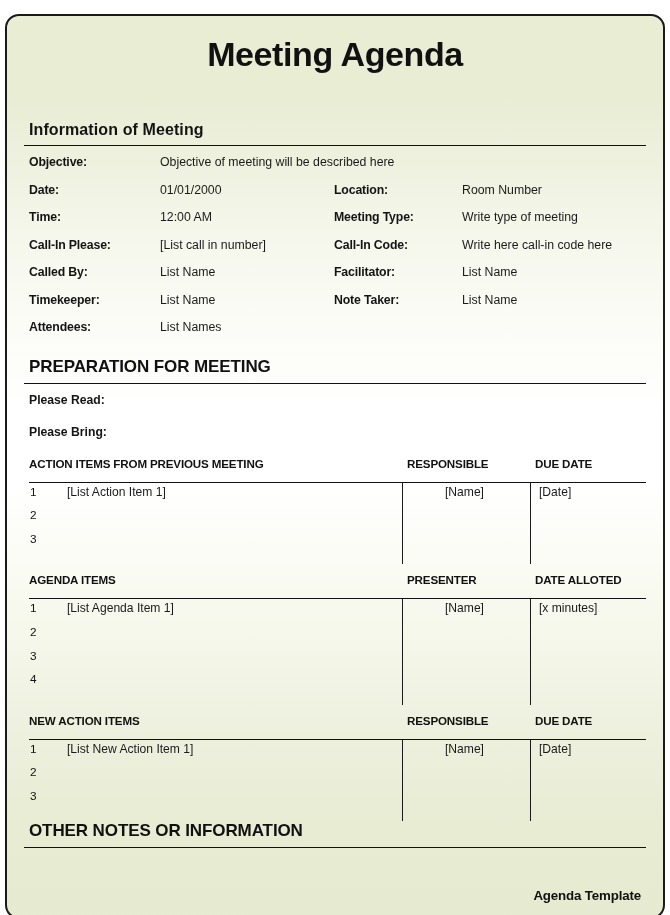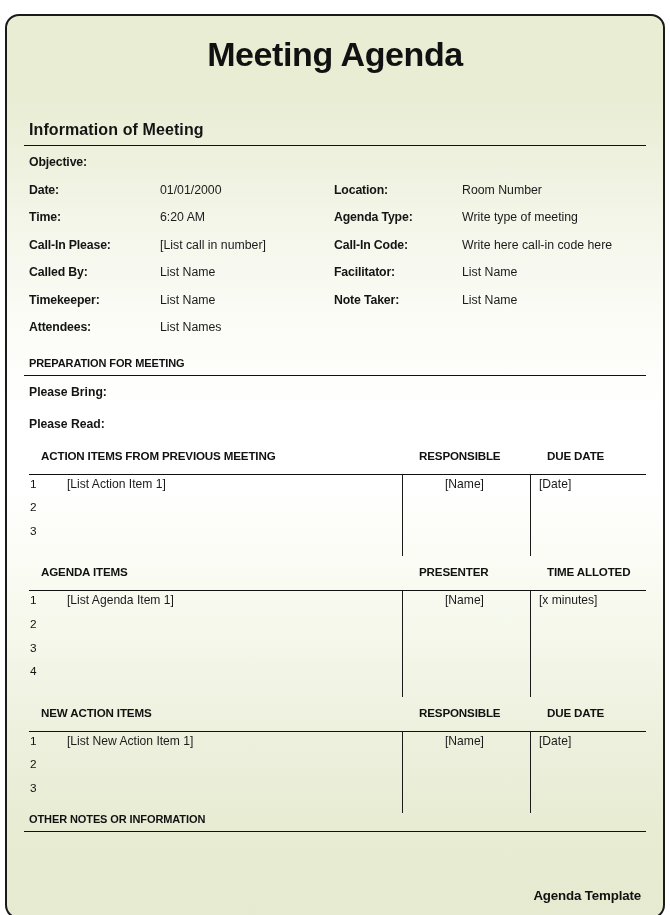--- a/index.html
+++ b/index.html
@@ -112,21 +112,21 @@
     white-space: nowrap;
     color: #1b1b1b;
   }
   .c1-lbl { left: 0px; }
   .c1-val { left: 131px; }
   .c2-lbl { left: 305px; }
   .c2-val { left: 433px; text-align: center; }
 
   
   .section-head-sm {
-    font-size: 11px;
+    font-size: 17px;
     font-weight: bold;
     color: #111111;
     letter-spacing: -0.1px;
     padding-left: 5px;
   }
 
   
   .prep-row {
     font-size: 12.2px;
     font-weight: bold;
@@ -147,21 +147,20 @@
     height: 19px;
   }
   .tbl-head .th {
     position: absolute;
     font-size: 11.6px;
     font-weight: bold;
     color: #111111;
     letter-spacing: -0.15px;
     white-space: nowrap;
     top: 0;
-    margin-left: 12px;
   }
   .th-a { left: 0px; }
   .th-b { left: 378px; }
   .th-c { left: 506px; }
 
   .tbl-body {
     position: relative;
   }
   .tbl-body .vline {
     position: absolute;
@@ -227,33 +226,34 @@
 
       <div class="doc-title">Meeting Agenda</div>
 
       <div class="section-head-lg">Information of Meeting</div>
       <hr class="rule">
 
       <div class="info-block">
 
         <div class="info-row">
           <span class="lbl c1-lbl">Objective:</span>
+          <span class="val c1-val">Objective of meeting will be described here</span>
         </div>
 
         <div class="info-row">
           <span class="lbl c1-lbl">Date:</span>
           <span class="val c1-val">01/01/2000</span>
           <span class="lbl c2-lbl">Location:</span>
           <span class="val c2-val">Room Number</span>
         </div>
 
         <div class="info-row">
           <span class="lbl c1-lbl">Time:</span>
-          <span class="val c1-val">6:20 AM</span>
-          <span class="lbl c2-lbl">Agenda Type:</span>
+          <span class="val c1-val">12:00 AM</span>
+          <span class="lbl c2-lbl">Meeting Type:</span>
           <span class="val c2-val">Write type of meeting</span>
         </div>
 
         <div class="info-row">
           <span class="lbl c1-lbl">Call-In Please:</span>
           <span class="val c1-val">[List call in number]</span>
           <span class="lbl c2-lbl">Call-In Code:</span>
           <span class="val c2-val">Write here call-in code here</span>
         </div>
 
@@ -276,24 +276,24 @@
           <span class="val c1-val">List Names</span>
         </div>
 
       </div>
 
       <div class="spacer-sm"></div>
       <div class="section-head-sm">PREPARATION FOR MEETING</div>
       <hr class="rule thin">
 
       <div class="prep-row">
+        <span>Please Read:</span>
+      </div>
+      <div class="prep-row">
         <span>Please Bring:</span>
-      </div>
-      <div class="prep-row">
-        <span>Please Read:</span>
       </div>
 
       <div class="spacer-sm"></div>
       <div class="tbl">
         <div class="tbl-head">
           <span class="th th-a">ACTION ITEMS FROM PREVIOUS MEETING</span>
           <span class="th th-b">RESPONSIBLE</span>
           <span class="th th-c">DUE DATE</span>
         </div>
         <hr class="rule thin">
@@ -321,21 +321,21 @@
           </div>
           <div style="height:11px"></div>
         </div>
       </div>
 
       <div class="spacer-sm"></div>
       <div class="tbl">
         <div class="tbl-head">
           <span class="th th-a">AGENDA ITEMS</span>
           <span class="th th-b">PRESENTER</span>
-          <span class="th th-c">TIME ALLOTED</span>
+          <span class="th th-c">DATE ALLOTED</span>
         </div>
         <hr class="rule thin">
         <div class="tbl-body">
           <div class="vline vline-1"></div>
           <div class="vline vline-2"></div>
 
           <div class="trow">
             <span class="num">1</span>
             <span class="c-item">[List Agenda Item 1]</span>
             <span class="c-resp">[Name]</span>

